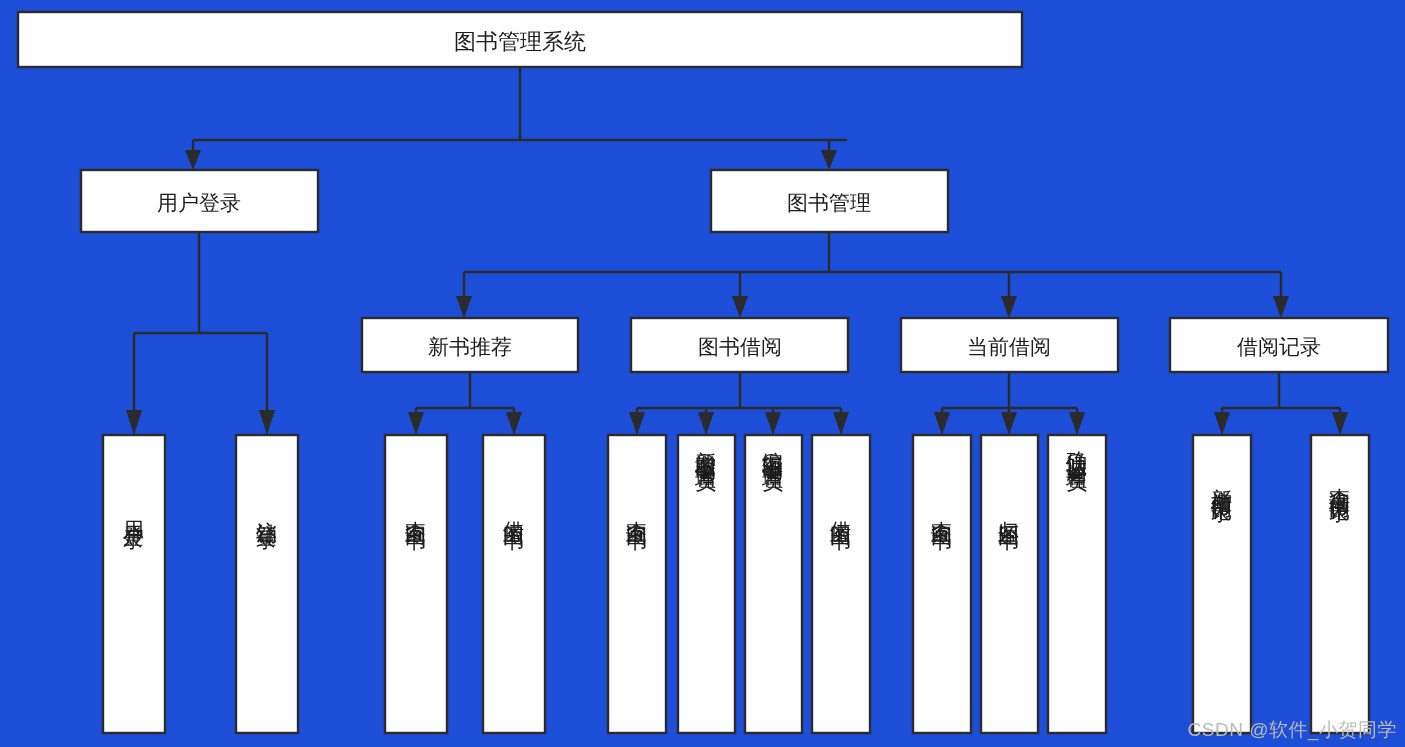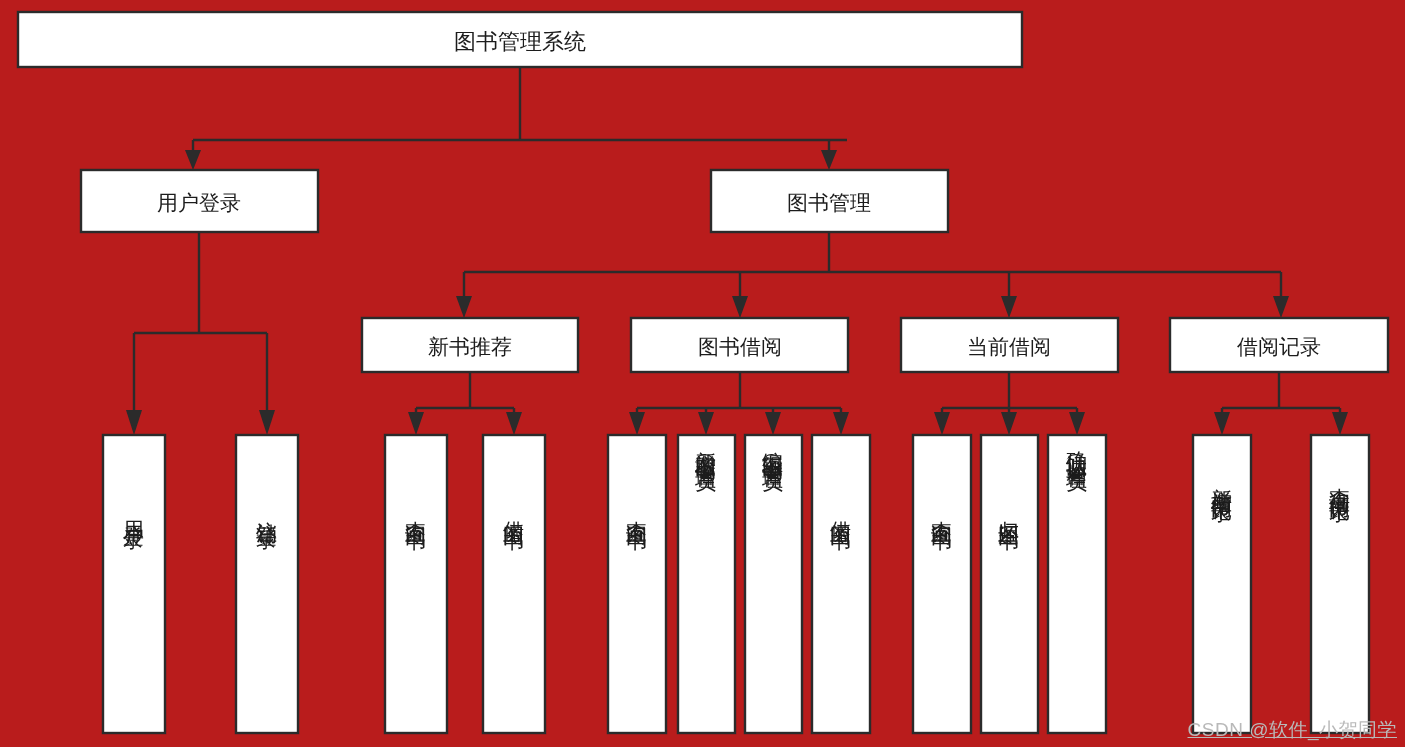--- a/index.html
+++ b/index.html
@@ -8,21 +8,21 @@
     padding: 0;
     background: #ffffff;
   }
   body {
     font-family: "Liberation Sans", "DejaVu Sans", sans-serif;
   }
   #diagram-root {
     position: relative;
     width: 1405px;
     height: 747px;
-    background: #b91c1c;
+    background: #1d4ed8;
     overflow: hidden;
   }
   svg#flow-svg {
     position: absolute;
     left: 0;
     top: 0;
     width: 1405px;
     height: 747px;
     display: block;
   }
@@ -63,21 +63,20 @@
   .watermark-text {
     position: absolute;
     right: 8px;
     bottom: 4px;
     font-family: "Liberation Sans", "DejaVu Sans", sans-serif;
     font-size: 19px;
     color: #b9b9b9;
     white-space: nowrap;
     pointer-events: none;
     letter-spacing: 0.5px;
-    text-decoration: underline;
   }
 </style>
 </head>
 <body>
 
 <div id="diagram-root">
 
   <svg id="flow-svg" viewBox="0 0 1405 747" xmlns="http://www.w3.org/2000/svg">
 
     <g>

